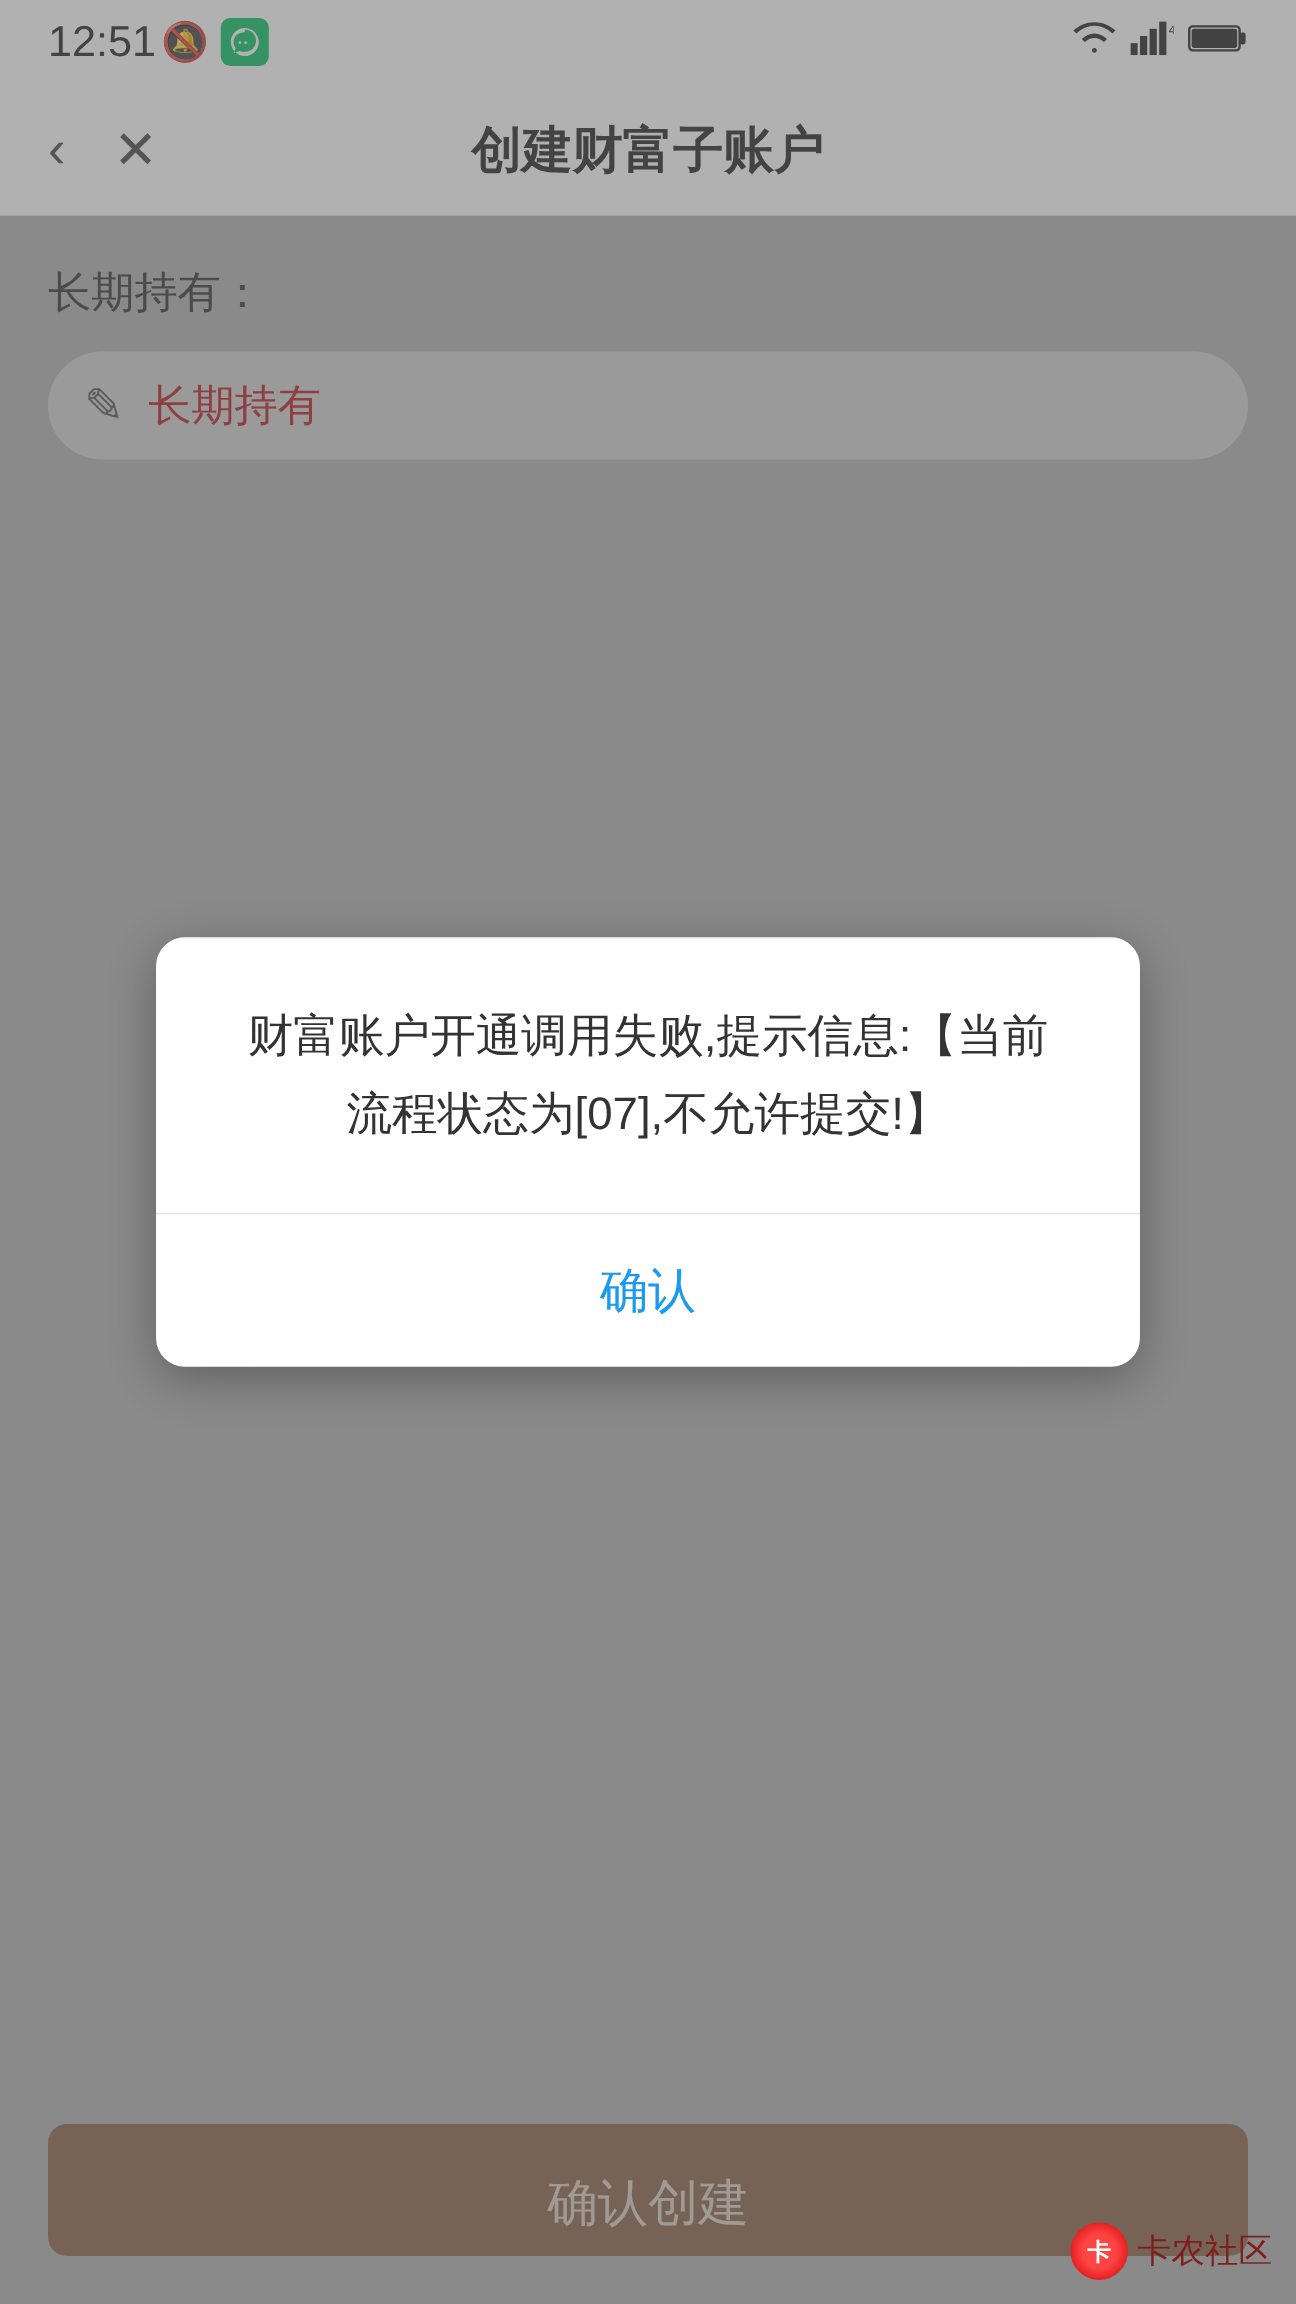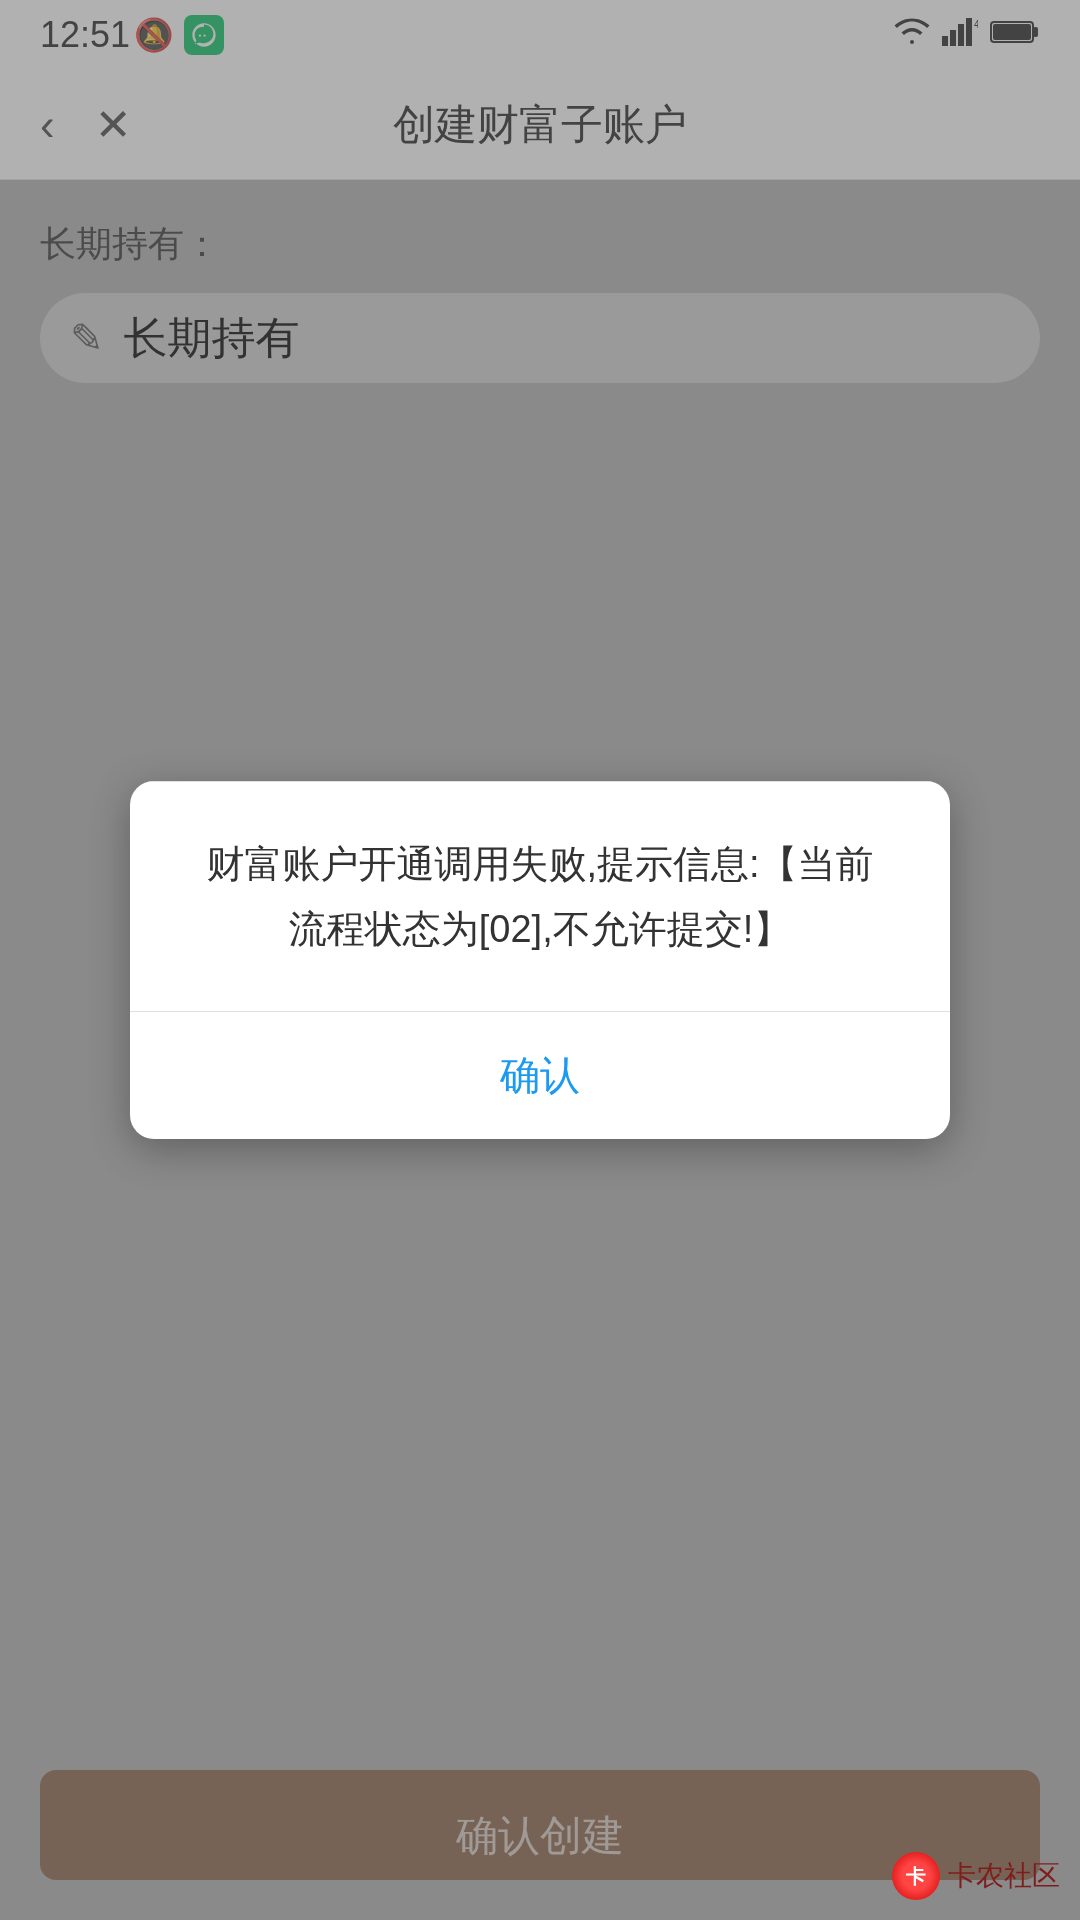--- a/index.html
+++ b/index.html
@@ -100,21 +100,21 @@
 
     .nav-back, .nav-close {
       font-size: 44px;
       color: #444;
       cursor: pointer;
     }
 
     .nav-title {
       font-size: 42px;
       color: #222;
-      font-weight: normal;
+      font-weight: bold;
     }
 
     
     .page-content {
       width: 100%;
       background-color: #b0b0b0;
       padding: 40px 40px 0 40px;
     }
 
     .account-label {
@@ -132,22 +132,22 @@
       padding: 0 30px;
       gap: 20px;
     }
 
     .edit-icon {
       font-size: 40px;
       color: #555;
     }
 
     .account-placeholder {
-      font-size: 44px;
-      color: #000000;
+      font-size: 36px;
+      color: #b91c1c;
     }
 
     
     .modal-overlay {
       position: absolute;
       top: 0;
       left: 0;
       width: 100%;
       height: 100%;
       background-color: rgba(100, 100, 100, 0.5);
@@ -321,21 +321,21 @@
   <div class="account-input-row">
     <span class="edit-icon">✎</span>
     <span class="account-placeholder">长期持有</span>
   </div>
 </div>
 
 <div class="modal-overlay">
   <div class="modal-dialog">
     <div class="modal-divider"></div>
     <div class="modal-body">
-      <p class="modal-message">财富账户开通调用失败,提示信息:【当前流程状态为[02],不允许提交!】</p>
+      <p class="modal-message">财富账户开通调用失败,提示信息:【当前流程状态为[07],不允许提交!】</p>
     </div>
     <div class="modal-footer-divider"></div>
     <div class="modal-footer">
       <span class="modal-confirm-btn">确认</span>
     </div>
   </div>
 </div>
 
 <div class="bottom-section">
   <div class="confirm-create-btn">

